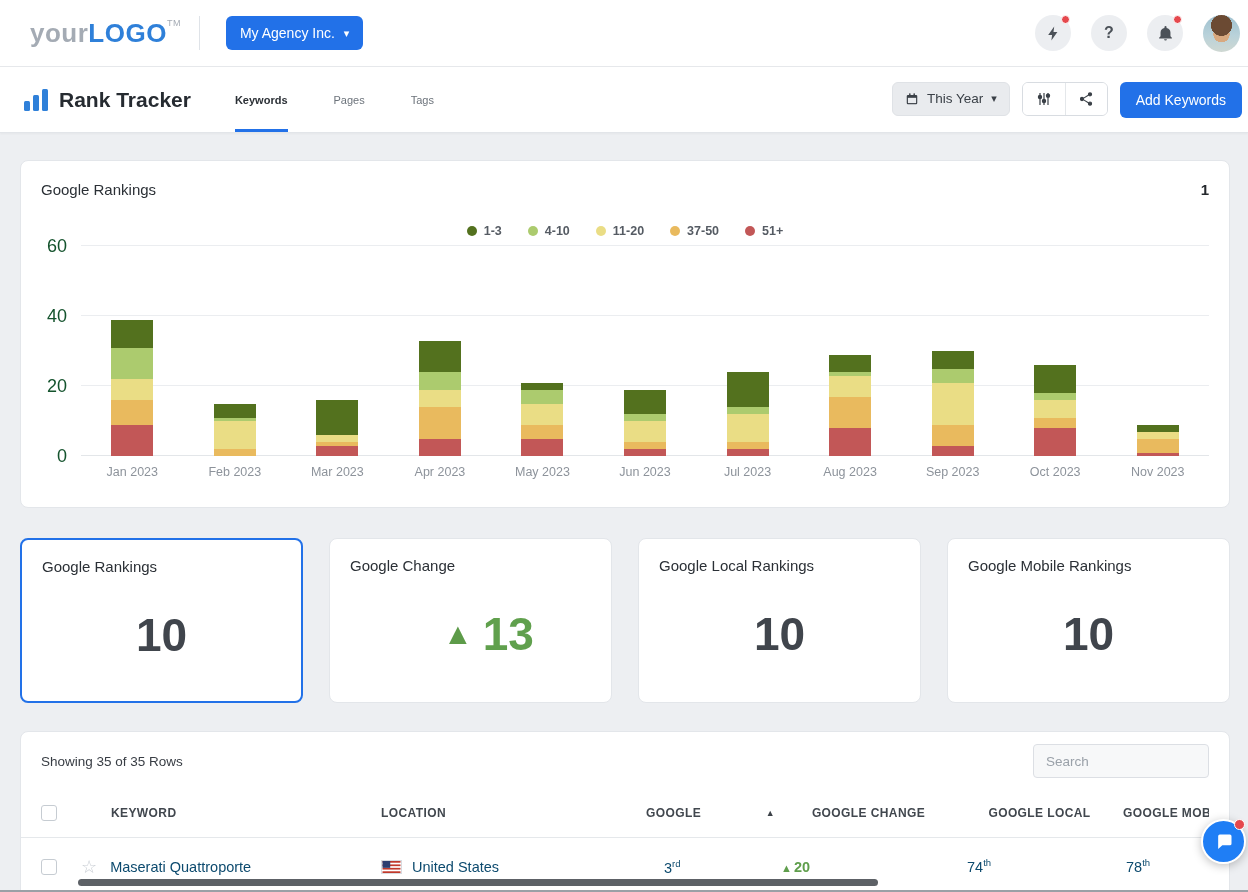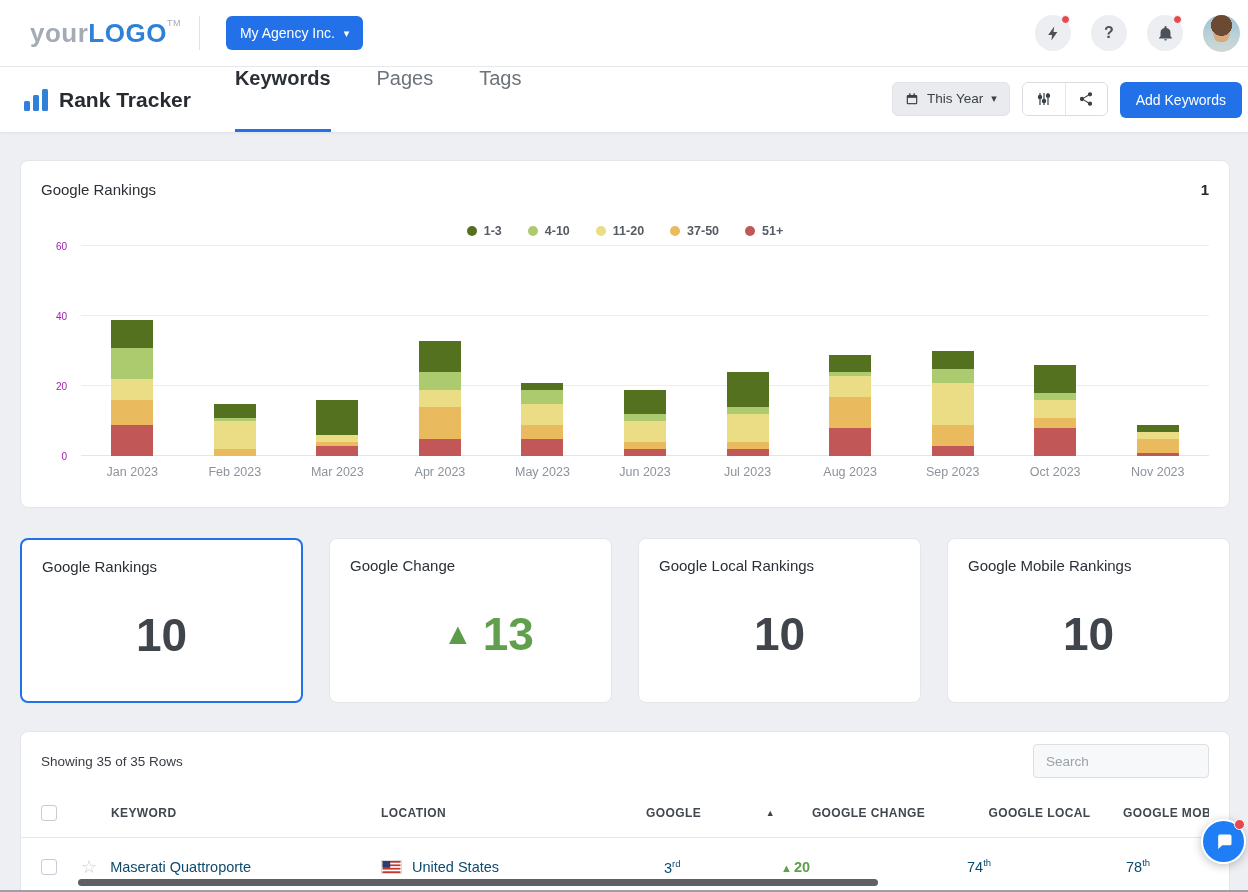--- a/index.html
+++ b/index.html
@@ -31,21 +31,21 @@
       linear-gradient(180deg,#9ec0cf 0%, #b9d2da 55%, #cfd8d2 100%); cursor:pointer; }
 
   
   .page-header { height:66px; background:#fff; border-bottom:1px solid #e2e5e9;
     display:flex; align-items:center; padding:0 6px 0 24px;
     box-shadow:0 1px 2px rgba(0,0,0,.04); }
   .rt-icon { display:flex; align-items:flex-end; gap:3px; height:22px; margin-right:11px; }
   .rt-icon span { width:6px; background:#2f80d9; border-radius:1.5px; display:block; }
   .page-title { font-size:21px; font-weight:bold; color:#262b31; margin-right:44px; white-space:nowrap; }
   .tabs { display:flex; align-self:stretch; gap:46px; }
-  .tab { display:flex; align-items:flex-start; font-size:20px; color:#6c737b;
+  .tab { display:flex; align-items:center; font-size:11px; color:#6c737b;
     position:relative; cursor:pointer; }
   .tab.active { color:#2b3036; font-weight:bold; }
   .tab.active::after { content:""; position:absolute; left:0; right:0; bottom:0;
     height:3px; background:#2271e8; }
   .header-right { margin-left:auto; display:flex; align-items:flex-start; gap:12px; }
   .btn-gray { background:#e9ebee; border:1px solid #dfe2e6; color:#3a4047; height:34px;
     border-radius:6px; padding:0 12px; font-size:13.5px; display:flex; align-items:center;
     gap:8px; cursor:pointer; font-family:inherit; }
   .btn-gray .caret { font-size:11px; }
   .icon-group { display:flex; border:1px solid #d8dce1; border-radius:6px;
@@ -62,22 +62,22 @@
   .chart-card { width:1210px; height:348px; padding:20px; margin-bottom:30px; }
   .chart-title-row { display:flex; justify-content:space-between; align-items:center;
     font-size:15px; color:#2b3036; }
   .chart-count { font-weight:bold; color:#24282d; }
   .legend { display:flex; justify-content:center; gap:26px; margin-top:26px; }
   .legend-item { display:flex; align-items:center; gap:7px; font-size:12.5px;
     font-weight:bold; color:#555b63; }
   .legend-dot { width:10px; height:10px; border-radius:50%; display:inline-block; }
   .chart-wrap { display:flex; margin-top:8px; }
   .y-axis { width:40px; position:relative; height:210px; flex:none; }
-  .y-label { position:absolute; right:14px; transform:translateY(50%); font-size:10px;
-    color:#a21caf; }
+  .y-label { position:absolute; right:14px; transform:translateY(50%); font-size:18px;
+    color:#14532d; }
   .plot { position:relative; flex:1; height:210px; }
   .gridline { position:absolute; left:0; right:0; height:1px; background:#ebedf0; }
   .gridline.zero { background:#e3e6e9; }
   .bars { position:absolute; left:0; right:0; top:0; bottom:0; display:flex;
     align-items:flex-end; z-index:1; }
   .bar-col { flex:1; display:flex; justify-content:center; align-items:flex-end; height:100%; }
   .bar-stack { width:42px; display:flex; flex-direction:column-reverse; }
   .x-labels { display:flex; margin-left:40px; margin-top:9px; }
   .x-label { flex:1; text-align:center; font-size:12.5px; color:#8d939b; }
 

